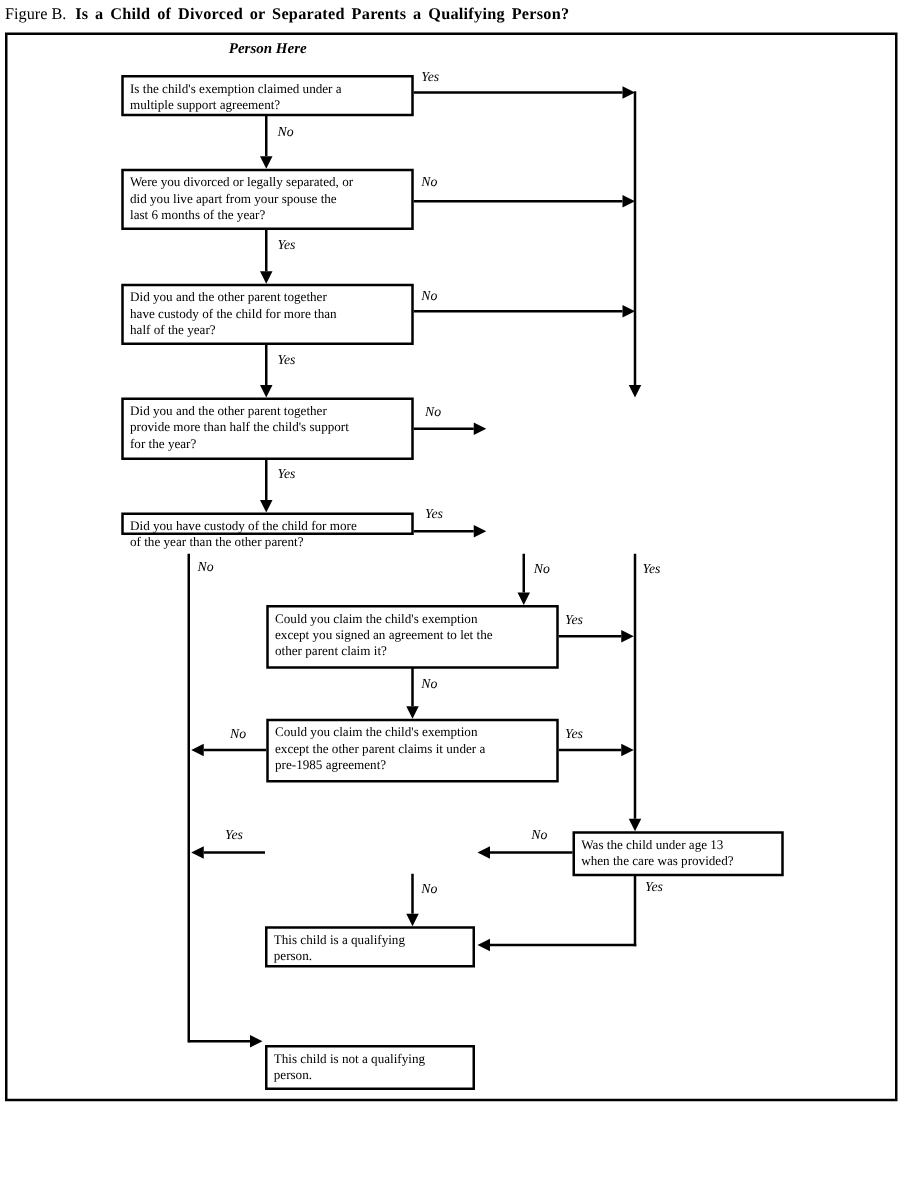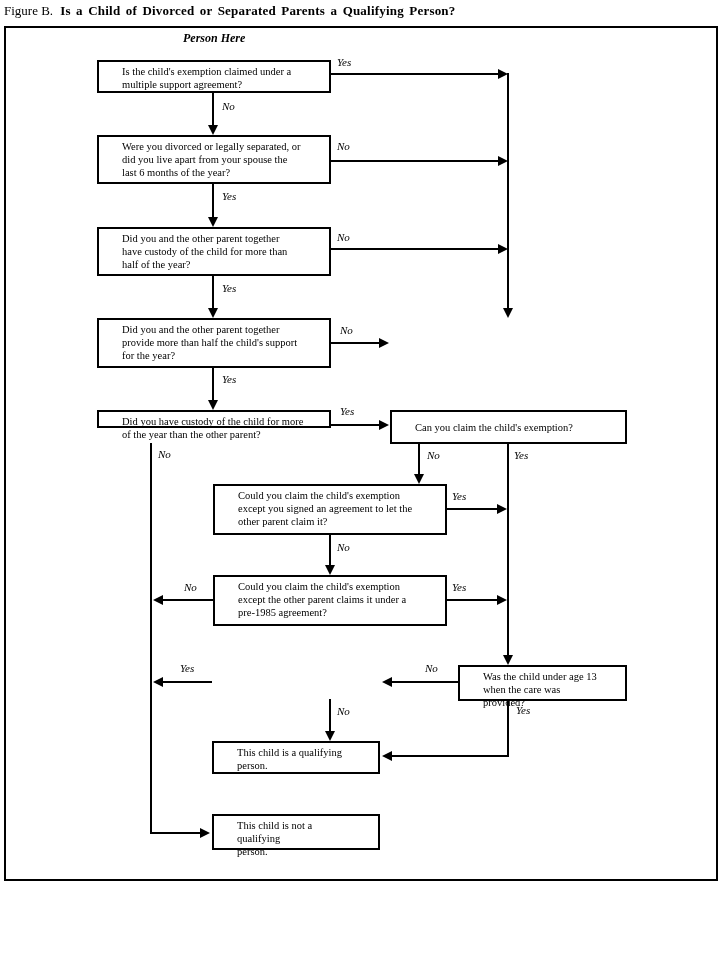--- a/index.html
+++ b/index.html
@@ -8,21 +8,21 @@
     font-family:Liberation Serif, serif; overflow:hidden;
   }
   .title { position:absolute; left:4px; top:3px; font-size:13px; white-space:nowrap; }
   .title .prefix { font-weight:normal; }
   .title .bold { font-weight:bold; margin-left:7px; word-spacing:2px; letter-spacing:0.2px; }
   .frame { position:absolute; left:4px; top:26px; width:714px; height:855px;
            border:2px solid #000; box-sizing:border-box; }
   .start { position:absolute; font-style:italic; font-weight:bold; font-size:12px; }
   .node {
     position:absolute; border:2px solid #000; background:#fff; box-sizing:border-box;
-    font-size:10.5px; line-height:13px; padding:3px 23px; white-space:pre-line;
+    font-size:10.5px; line-height:13px; padding:3px 5px; white-space:pre-line;
   }
   .node.center1 { padding-top:9px; }
   .hl { position:absolute; height:2px; background:#000; }
   .vl { position:absolute; width:2px; background:#000; }
   .ar,.al,.ad { position:absolute; width:0; height:0; }
   .ar { border-top:5px solid transparent; border-bottom:5px solid transparent; border-left:10px solid #000; }
   .al { border-top:5px solid transparent; border-bottom:5px solid transparent; border-right:10px solid #000; }
   .ad { border-left:5px solid transparent; border-right:5px solid transparent; border-top:10px solid #000; }
   .lbl { position:absolute; font-style:italic; font-size:11px; white-space:nowrap; }
   em { font-style:italic; }
@@ -48,32 +48,31 @@
   <div class="node" style="left:97px;top:227px;width:234px;height:49px">Did you and the other parent together
 have custody of the child for more than
 half of the year?</div>
   <div class="node" style="left:97px;top:318px;width:234px;height:50px">Did you and the other parent together
 provide more than half the child's support
 for the year?</div>
   <div class="node" style="left:97px;top:410px;width:234px;height:18px">Did you have custody of the child for more
 of the year than the other parent?</div>
 
 
-  <div class="node center1" style="left:390px;top:410px;width:237px;height:34px">Can you claim the child's exemption?</div>
   <div class="node" style="left:213px;top:484px;width:234px;height:51px">Could you claim the child's exemption
 except you signed an agreement to let the
 other parent claim it?</div>
   <div class="node" style="left:213px;top:575px;width:234px;height:51px">Could you claim the child's exemption
 except the other parent claims it under a
 pre-1985 agreement?</div>
   <div class="node" style="left:458px;top:665px;width:169px;height:36px">Was the child under age 13
 when the care was provided?</div>
   <div class="node" style="left:212px;top:741px;width:168px;height:33px">This child is a qualifying
 person.</div>
-  <div class="node" style="left:212px;top:814px;width:168px;height:36px">This child is not a qualifying
+  <div class="node" style="left:212px;top:836px;width:168px;height:36px">This child is not a qualifying
 person.</div>
 
   <div class="vl" style="left:212px;top:92px;height:33px"></div>
   <div class="ad" style="left:208px;top:125px"></div>
   <div class="vl" style="left:212px;top:183px;height:34px"></div>
   <div class="ad" style="left:208px;top:217px"></div>
   <div class="vl" style="left:212px;top:275px;height:33px"></div>
   <div class="ad" style="left:208px;top:308px"></div>
   <div class="vl" style="left:212px;top:367px;height:33px"></div>
   <div class="ad" style="left:208px;top:400px"></div>

